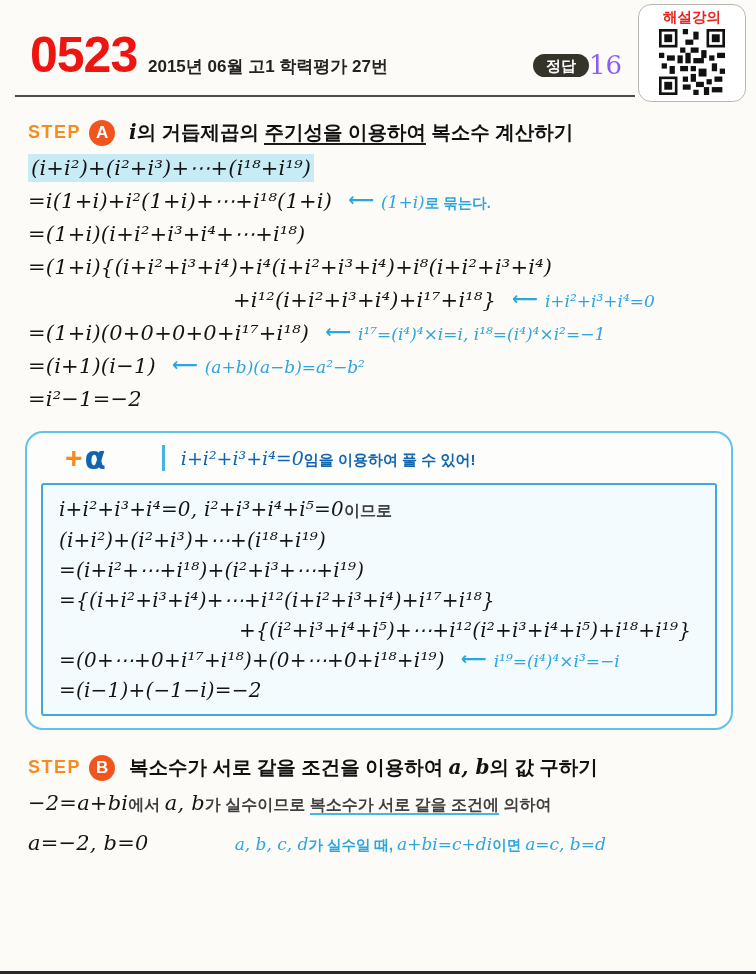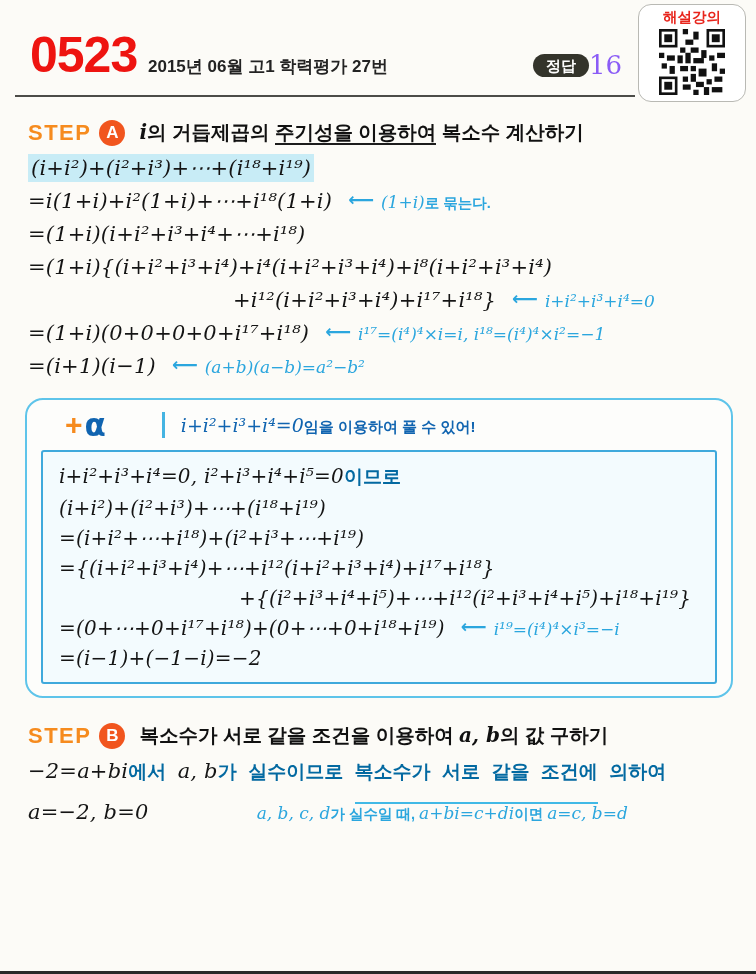--- a/index.html
+++ b/index.html
@@ -31,21 +31,21 @@
   .qr-box{
     position:absolute;right:10px;top:4px;width:106px;height:96px;
     background:#fff;border:1.5px solid #b9b9b4;border-radius:13px;
     display:flex;flex-direction:column;align-items:center;
   }
   .qr-title{color:#e8251c;font-size:14.5px;font-weight:bold;margin-top:3px;}
   .qr-svg{margin-top:2px;}
 
   
   .step-row{display:flex;align-items:center;gap:8px;margin:0 0 10px 28px;}
-  .step-word{color:#f68b1e;font-weight:bold;font-size:22px;letter-spacing:1.5px;}
+  .step-word{color:#f68b1e;font-weight:bold;font-size:18px;letter-spacing:1.5px;}
   .step-badge{
     width:26px;height:26px;border-radius:50%;background:#f1551e;
     color:#fff;font-weight:bold;font-size:17px;
     display:flex;align-items:center;justify-content:center;flex:0 0 auto;
   }
   .step-title{margin-left:6px;font-size:19.5px;font-weight:bold;color:#111;}
   .step-a{margin-top:22px;}
   .step-b{margin-top:24px;}
 
   
@@ -57,27 +57,27 @@
   .m{font-family:"DejaVu Serif","Liberation Serif",serif;font-style:italic;
      font-size:21px;color:#141414;letter-spacing:.2px;}
   .inner .m{font-size:20px;}
   .hl{background:#c8ecf6;padding:2px 3px;}
   .arrow{color:#2ba6de;font-family:"DejaVu Sans",sans-serif;font-size:18px;
          font-weight:bold;margin:0 7px 0 16px;vertical-align:2px;}
   .am{font-family:"DejaVu Serif","Liberation Serif",serif;font-style:italic;
       font-size:17px;color:#2ba6de;}
   .ak{font-family:"Liberation Sans",sans-serif;font-weight:bold;font-size:14.5px;
       color:#2ba6de;font-style:normal;}
-  .km{font-family:Liberation Mono, monospace;font-weight:bold;font-size:19px;
-      color:#0369a1;font-style:normal;}
+  .km{font-family:Liberation Sans, sans-serif;font-weight:bold;font-size:16px;
+      color:#404040;font-style:normal;}
   .mt{font-family:"DejaVu Serif","Liberation Serif",serif;font-style:italic;
       font-weight:bold;font-size:20px;}
   .u-dark{border-bottom:2px solid #1c1c1c;padding-bottom:0;}
-  .u-cyan{border-bottom:2.5px solid #41b9e6;padding-bottom:18px;}
-  .gapL{margin-left:108px;}
+  .u-cyan{border-bottom:2.5px solid #41b9e6;padding-bottom:0;}
+  .gapL{margin-left:86px;}
 
   
   .alpha-box{
     margin:20px 20px 0 25px;width:708px;
     border:2px solid #5ec4ea;border-radius:18px;
     padding:0 0 12px 0;background:#fdfdfb;box-sizing:border-box;
   }
   .alpha-head{display:flex;align-items:center;height:50px;padding-left:38px;}
   .alpha-plus{color:#f68b1e;font-size:30px;font-weight:bold;line-height:1;}
   .alpha-sym{color:#1064b0;font-size:31px;font-weight:bold;line-height:1;margin-left:2px;
@@ -164,20 +164,21 @@
     <span class="step-title"><span class="mt">i</span><span>의 거듭제곱의 </span><span class="u-dark">주기성을 이용하여</span><span> 복소수 계산하기</span></span>
   </div>
   <div class="lines alines">
       <div class="line"><span class="m hl">(i+i²)+(i²+i³)+⋯+(i¹⁸+i¹⁹)</span></div>
       <div class="line"><span class="m">=i(1+i)+i²(1+i)+⋯+i¹⁸(1+i)</span><span class="arrow">⟵</span><span class="am">(1+i)</span><span class="ak">로 묶는다.</span></div>
       <div class="line"><span class="m">=(1+i)(i+i²+i³+i⁴+⋯+i¹⁸)</span></div>
       <div class="line"><span class="m">=(1+i){(i+i²+i³+i⁴)+i⁴(i+i²+i³+i⁴)+i⁸(i+i²+i³+i⁴)</span></div>
       <div class="line ind2"><span class="m">+i¹²(i+i²+i³+i⁴)+i¹⁷+i¹⁸}</span><span class="arrow">⟵</span><span class="am">i+i²+i³+i⁴=0</span></div>
       <div class="line"><span class="m">=(1+i)(0+0+0+0+i¹⁷+i¹⁸)</span><span class="arrow">⟵</span><span class="am">i¹⁷=(i⁴)⁴×i=i, i¹⁸=(i⁴)⁴×i²=−1</span></div>
       <div class="line"><span class="m">=(i+1)(i−1)</span><span class="arrow">⟵</span><span class="am">(a+b)(a−b)=a²−b²</span></div>
+      <div class="line"><span class="m">=i²−1=−2</span></div>
     </div>
 
   <div class="alpha-box">
     <div class="alpha-head">
       <span class="alpha-plus">+</span>
       <span class="alpha-sym">α</span>
       <span class="alpha-sep"></span>
       <span><span class="bm">i+i²+i³+i⁴=0</span><span class="bk">임을 이용하여 풀 수 있어!</span></span>
     </div>
     <div class="inner">

